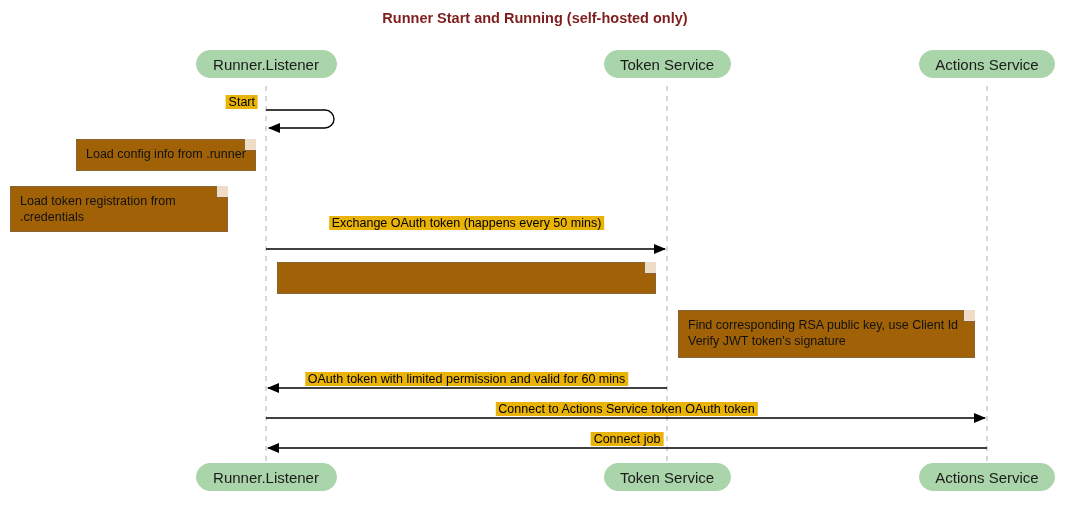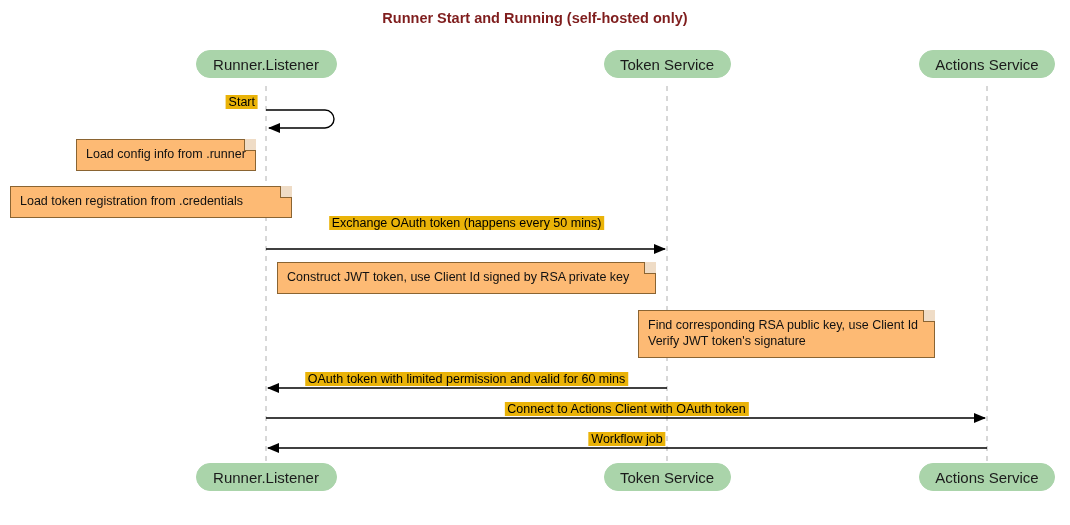--- a/index.html
+++ b/index.html
@@ -45,21 +45,21 @@
     display: flex;
     align-items: center;
     justify-content: center;
     font-size: 15px;
     color: #1b1b1b;
     height: 28px;
   }
   .note {
     position: absolute;
     box-sizing: border-box;
-    background: #fdba74;
+    background: #a16207;
     border: 1px solid #8a6432;
     font-size: 12.5px;
     color: #111111;
     padding: 6px 9px 6px 9px;
     line-height: 16px;
     white-space: pre-line;
   }
   .note .fold {
     position: absolute;
     right: -1px;
@@ -133,26 +133,26 @@
       </div>
       <div class="participant" style="left: 603.5px; top: 463px; width: 127px;">
         <span>Token Service</span>
       </div>
       <div class="participant" style="left: 919px; top: 463px; width: 136px;">
         <span>Actions Service</span>
       </div>
     </div>
   <div id="notes-layer">
       <div class="note" style="left: 76px; top: 139px; width: 180px; min-height: 32px;"><span>Load config info from .runner</span><span class="fold"></span></div>
-      <div class="note" style="left: 10px; top: 186px; width: 282px; min-height: 32px;"><span>Load token registration from .credentials</span><span class="fold"></span></div>
-      <div class="note" style="left: 277px; top: 262px; width: 379px; min-height: 32px;"><span>Construct JWT token, use Client Id signed by RSA private key</span><span class="fold"></span></div>
-      <div class="note" style="left: 638px; top: 310px; width: 297px; min-height: 48px;"><span>Find corresponding RSA public key, use Client Id
+      <div class="note" style="left: 10px; top: 186px; width: 218px; min-height: 32px;"><span>Load token registration from .credentials</span><span class="fold"></span></div>
+      <div class="note" style="left: 277px; top: 262px; width: 379px; min-height: 32px;"><span class="fold"></span></div>
+      <div class="note" style="left: 678px; top: 310px; width: 297px; min-height: 48px;"><span>Find corresponding RSA public key, use Client Id
 Verify JWT token's signature</span><span class="fold"></span></div>
     </div>
   <div id="labels-layer">
       <div class="msg-label right" style="left: 258px; top: 95px;">Start</div>
       <div class="msg-label center" style="left: 466.5px; top: 216px;">Exchange OAuth token (happens every 50 mins)</div>
       <div class="msg-label center" style="left: 466.5px; top: 372px;">OAuth token with limited permission and valid for 60 mins</div>
-      <div class="msg-label center" style="left: 626.5px; top: 402px;">Connect to Actions Client with OAuth token</div>
-      <div class="msg-label center" style="left: 627px; top: 432px;">Workflow job</div>
+      <div class="msg-label center" style="left: 626.5px; top: 402px;">Connect to Actions Service token OAuth token</div>
+      <div class="msg-label center" style="left: 627px; top: 432px;">Connect job</div>
     </div>
 
 </div>
 
 </body></html>

